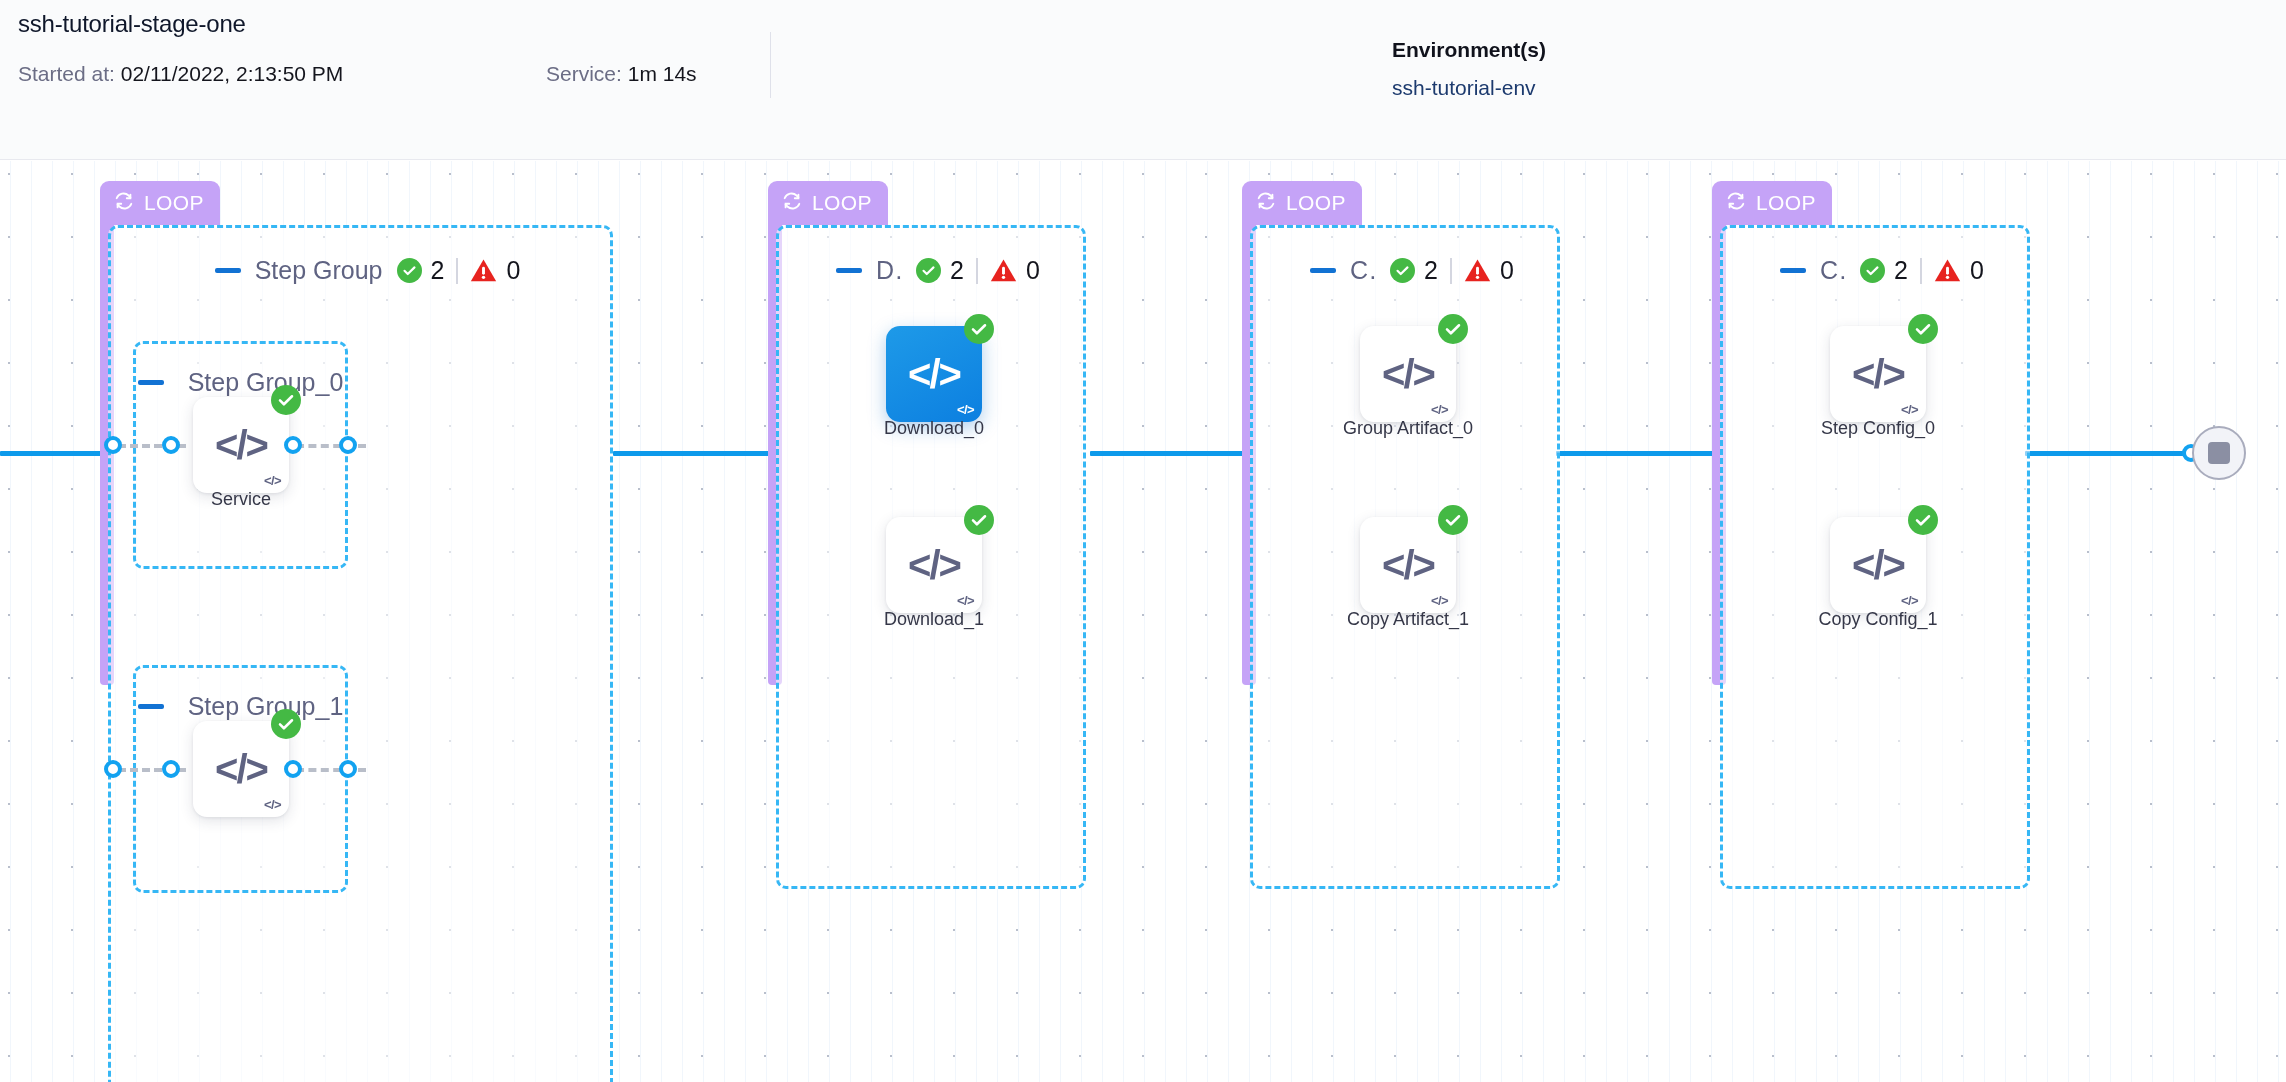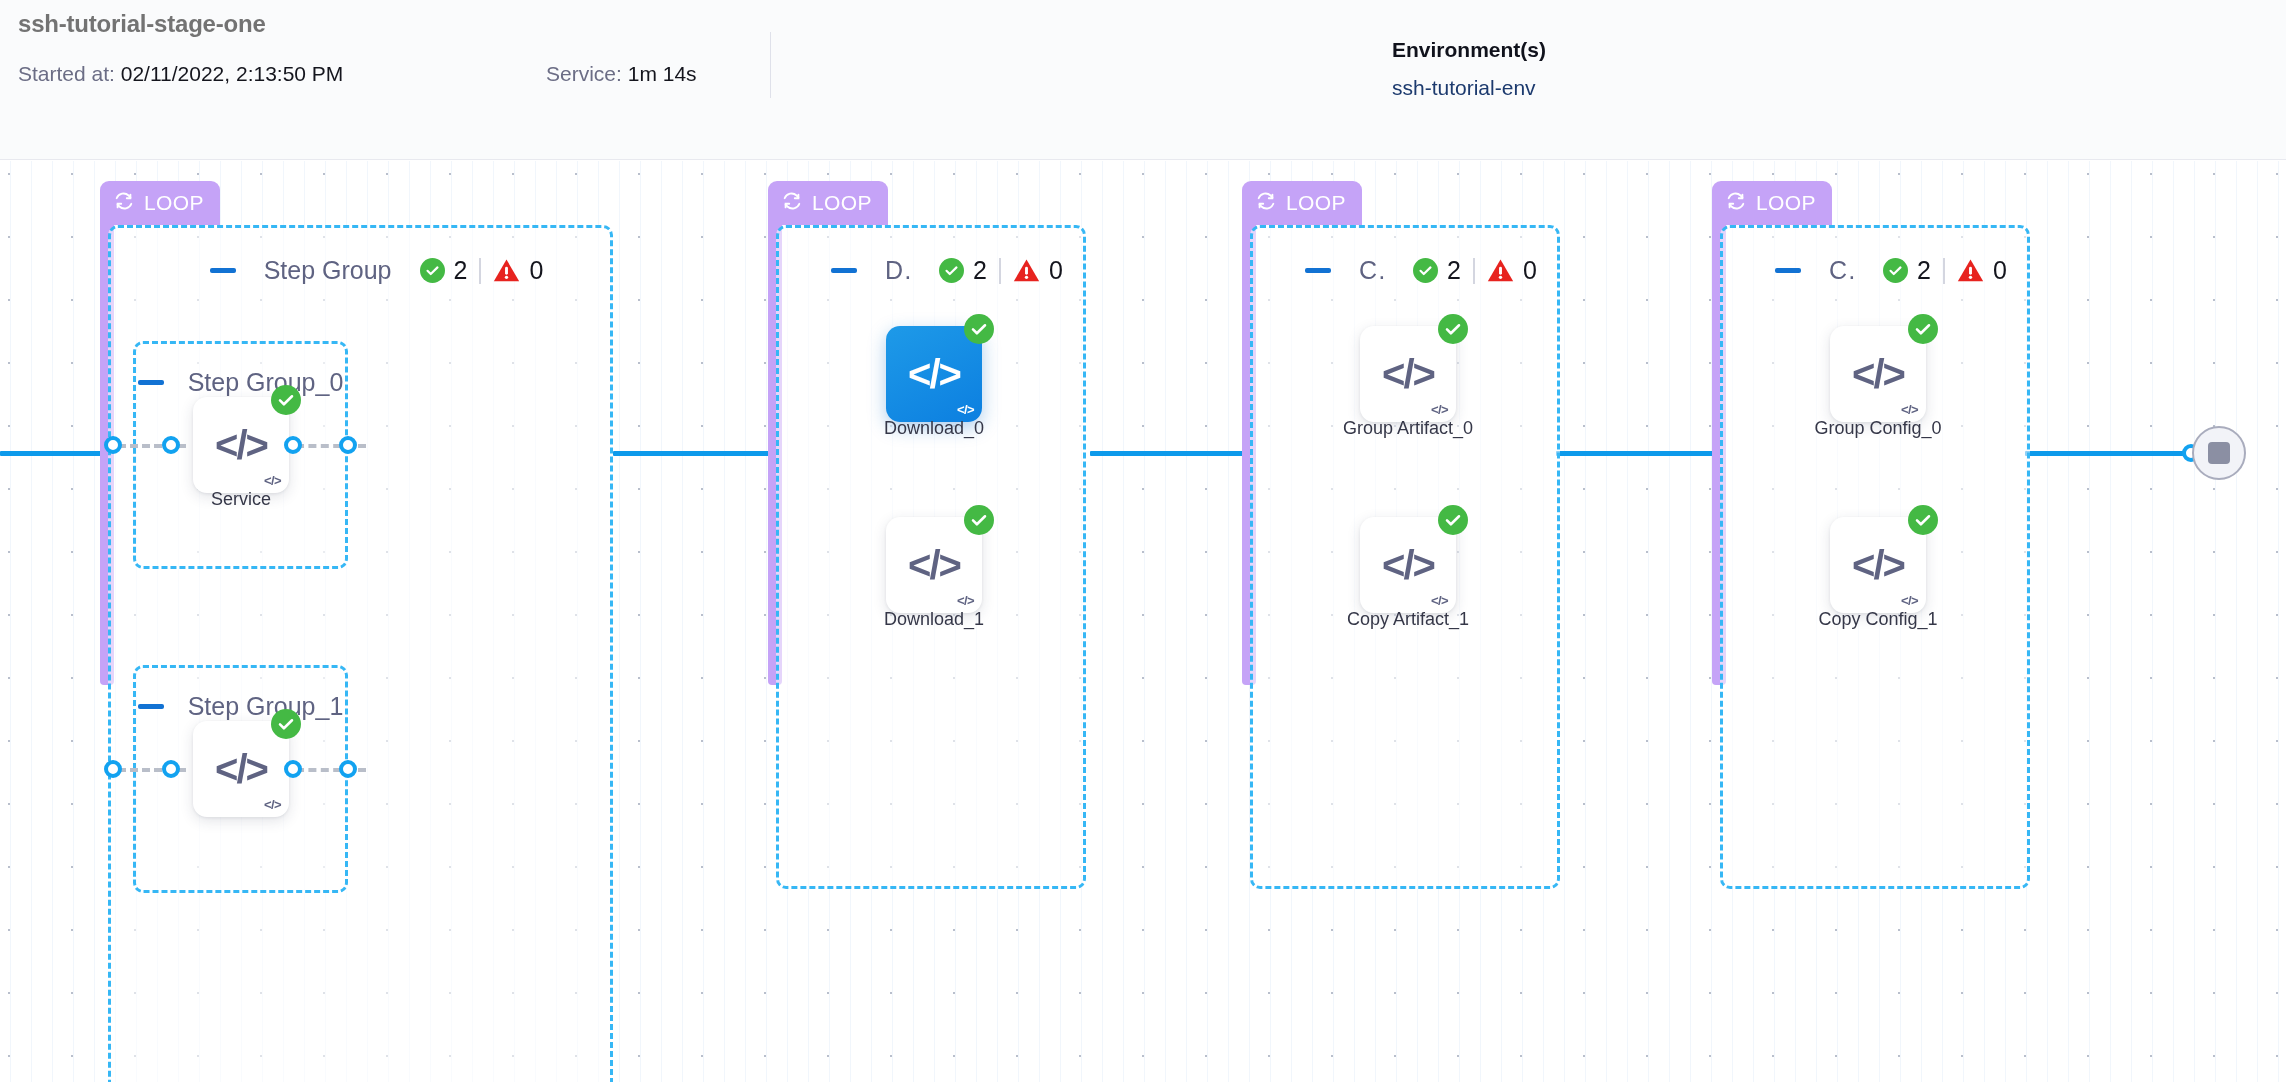--- a/index.html
+++ b/index.html
@@ -13,21 +13,21 @@
 
   
   #header {
     position: absolute; left: 0; top: 0;
     width: 2286px; height: 160px;
     background: #fafbfc;
     border-bottom: 1px solid #e8e9ef;
   }
   #pipeline-title {
     position: absolute; left: 18px; top: 10px;
-    font-size: 24px; font-weight: bold; color: #737373;
+    font-size: 24px; font-weight: normal; color: #0f172a;
     letter-spacing: -0.2px;
   }
   .meta-line {
     position: absolute; top: 62px;
     font-size: 21px; white-space: nowrap;
   }
   .meta-key { color: #6b6d85; }
   .meta-val { color: #14151d; }
 
   #started-block { left: 18px; }
@@ -88,24 +88,24 @@
     z-index: 2;
   }
   .group-box {
     position: absolute; top: 44px;
     border: 3px dashed #36b7f5;
     border-radius: 10px;
     background: rgba(255,255,255,0.55);
     z-index: 3;
   }
   .group-header {
-    position: absolute; top: 28px; left: 16px;
+    position: absolute; top: 28px; left: 7px;
     width: 100%;
     display: flex; align-items: center; justify-content: center;
-    gap: 28px; white-space: nowrap;
+    gap: 14px; white-space: nowrap;
   }
   .collapse-dash {
     width: 26px; height: 5px; background: #1272d3; border-radius: 2px;
     cursor: pointer; flex: none;
   }
   .group-name {
     font-size: 25px; color: #5f6382; font-weight: 400;
     max-width: 190px; overflow: hidden; text-overflow: ellipsis;
   }
   .group-name.narrow { max-width: 26px; }
@@ -491,21 +491,21 @@
       <div class="node" style="left:107px; top:98px;">
         <div class="node-card">
           <span class="code-glyph">&lt;/&gt;</span>
           <span class="code-mini">&lt;/&gt;</span>
           <span class="status-dot">
             <svg viewBox="0 0 24 24" fill="none" stroke="#fff" stroke-width="3.4" stroke-linecap="round" stroke-linejoin="round">
                 <path d="M4 12.5l5.2 5.2L20 7"></path>
               </svg>
           </span>
         </div>
-        <div class="node-label">Group Config_0</div>
+        <div class="node-label">Step Config_0</div>
       </div>
 
       <div class="node" style="left:107px; top:289px;">
         <div class="node-card">
           <span class="code-glyph">&lt;/&gt;</span>
           <span class="code-mini">&lt;/&gt;</span>
           <span class="status-dot">
             <svg viewBox="0 0 24 24" fill="none" stroke="#fff" stroke-width="3.4" stroke-linecap="round" stroke-linejoin="round">
                 <path d="M4 12.5l5.2 5.2L20 7"></path>
               </svg>

